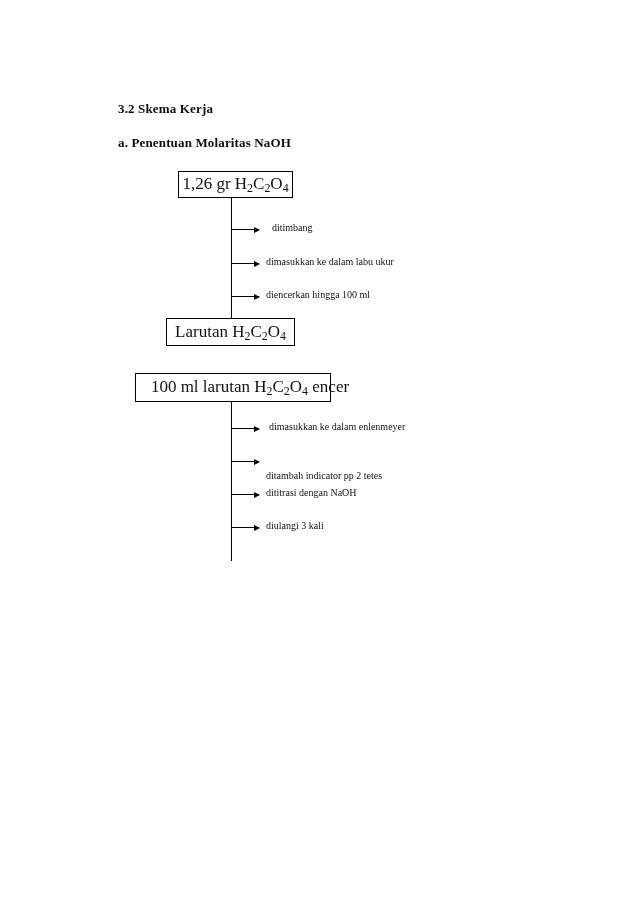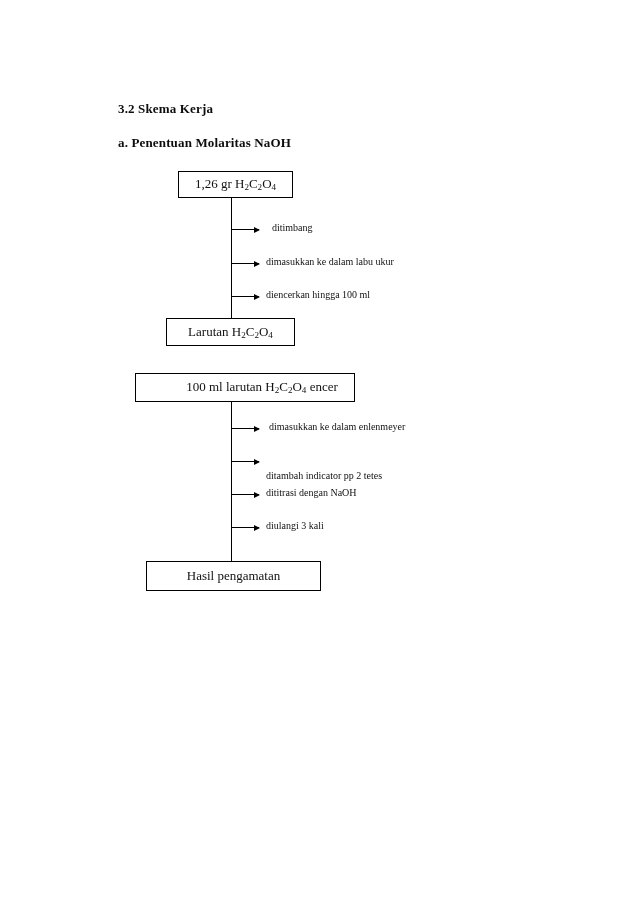--- a/index.html
+++ b/index.html
@@ -45,36 +45,36 @@
   }
 
   .node {
     position: absolute;
     box-sizing: border-box;
     border: 1px solid #000000;
     background: #ffffff;
     display: flex;
     align-items: center;
     justify-content: center;
-    font-size: 13px;
+    font-size: 17px;
     line-height: 1.1;
     white-space: nowrap;
     color: #111111;
   }
 
   .node .label { display: inline-block; }
   .node sub {
     font-size: 0.7em;
     vertical-align: -0.22em;
     line-height: 0;
   }
 
   #node-oxalic-solid   { left: 178px; top: 171px; width: 115px; height: 27px; }
   #node-oxalic-sol     { left: 166px; top: 318px; width: 129px; height: 28px; align-items: center; }
-  #node-diluted-sol    { left: 135px; top: 373px; width: 220px; height: 29px; padding-left: 34px; }
+  #node-diluted-sol    { left: 135px; top: 373px; width: 196px; height: 29px; padding-left: 34px; }
   #node-observation    { left: 146px; top: 561px; width: 175px; height: 30px; }
 
   
   .spine {
     position: absolute;
     width: 1px;
     background: #000000;
     left: 231px;
   }
   #spine-upper { top: 198px; height: 120px; }
@@ -166,18 +166,15 @@
 
     <div class="branch" id="branch-5"></div>
     <div class="step-label" id="step-label-5">ditambah indicator pp 2 tetes</div>
 
     <div class="branch" id="branch-6"></div>
     <div class="step-label" id="step-label-6">dititrasi dengan NaOH</div>
 
     <div class="branch" id="branch-7"></div>
     <div class="step-label" id="step-label-7">diulangi 3 kali</div>
 
-    <div class="node" id="node-observation">
-      <span class="label">Hasil pengamatan</span>
-    </div>
 
   </div>
 </div>
 
 </body></html>

